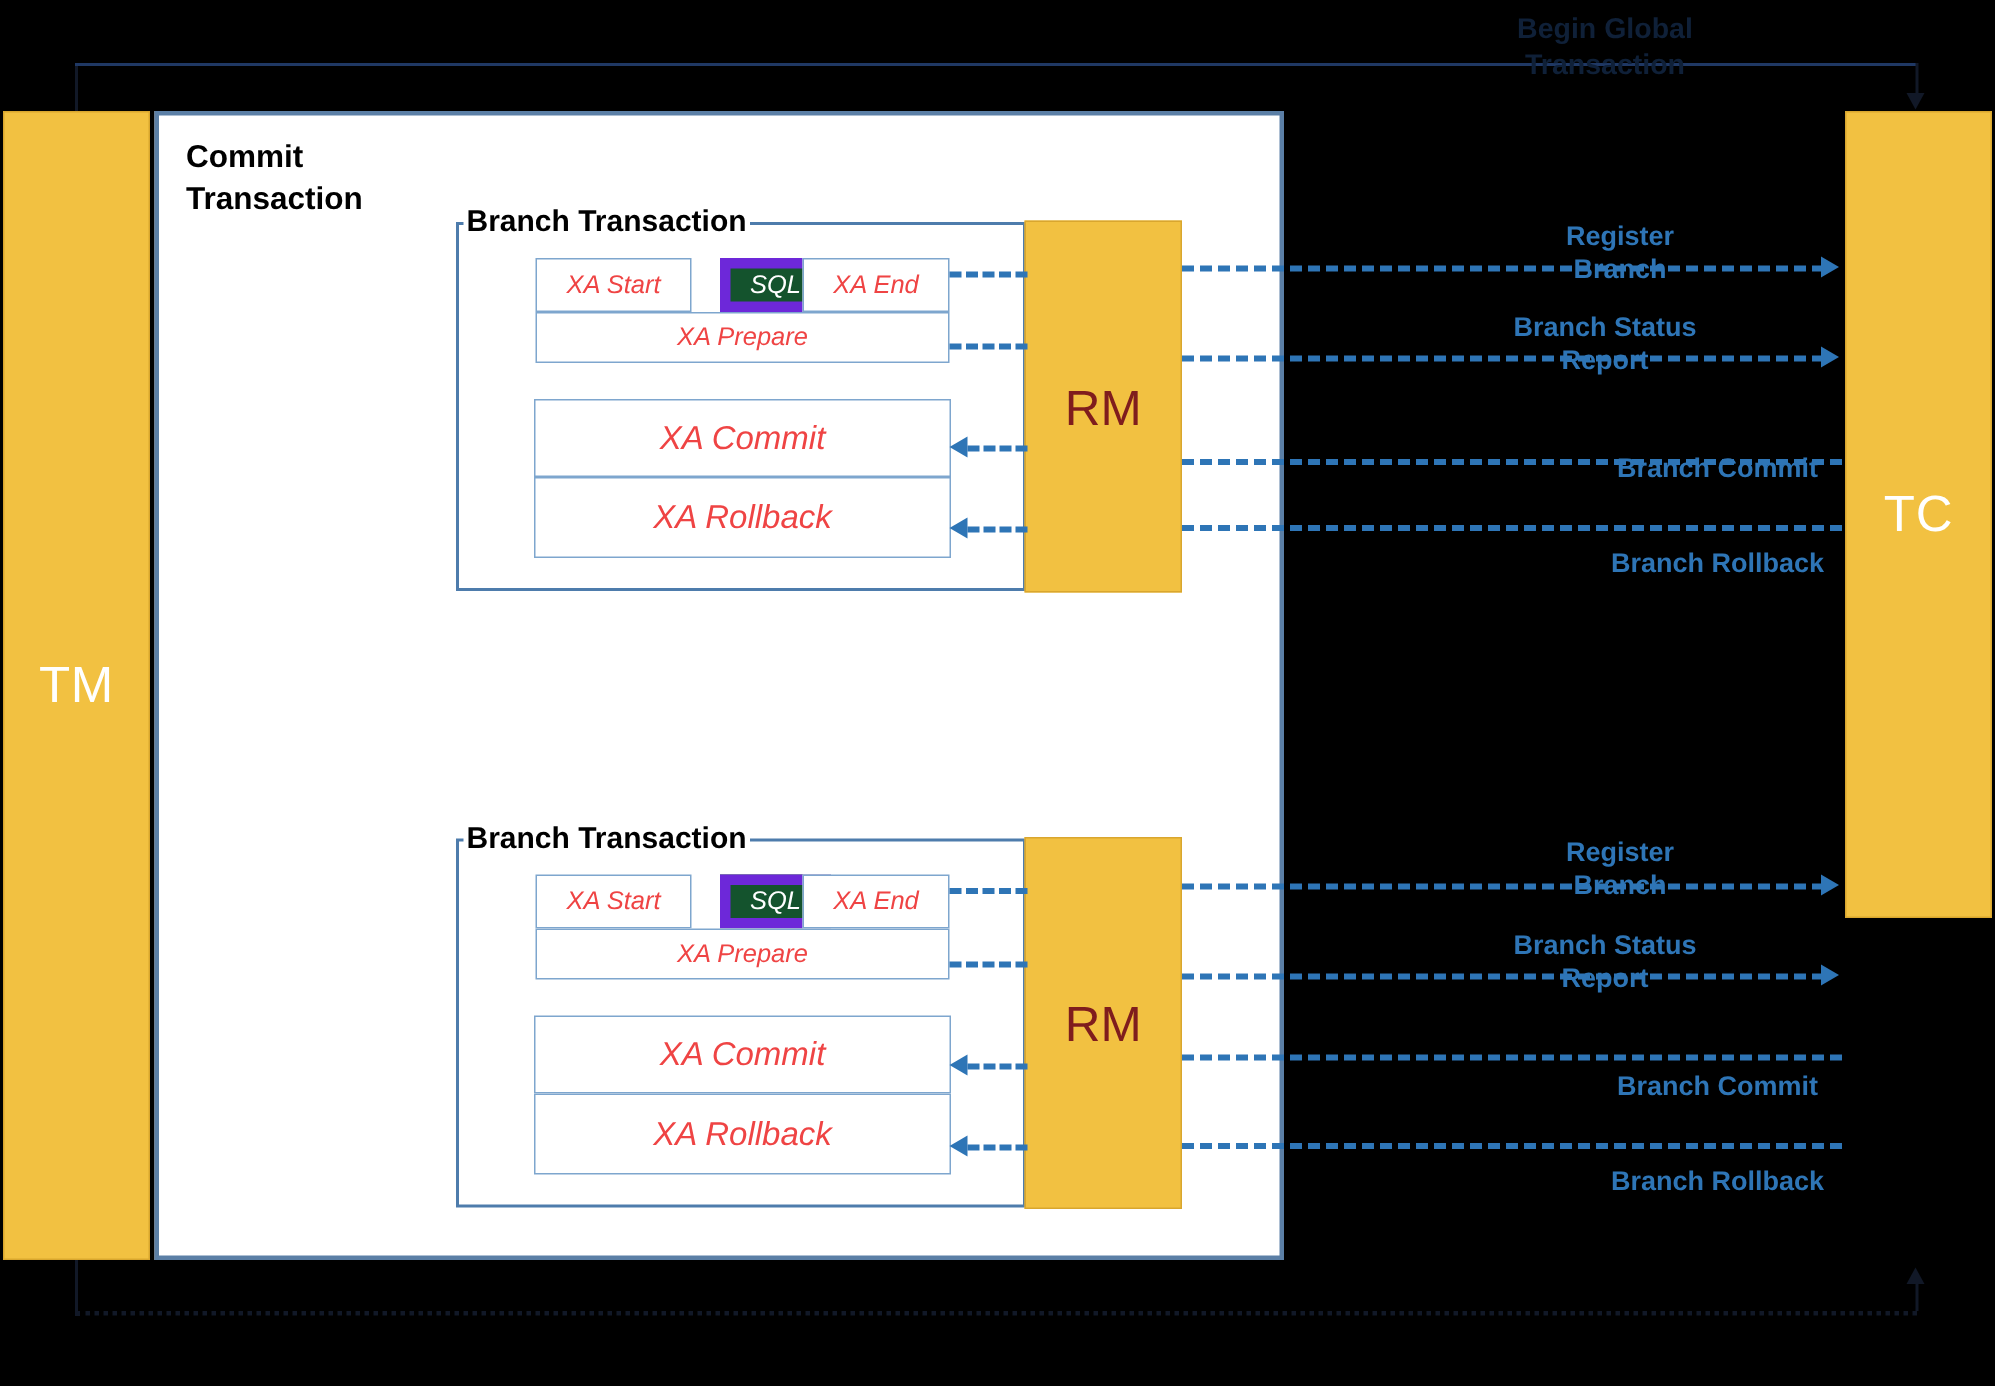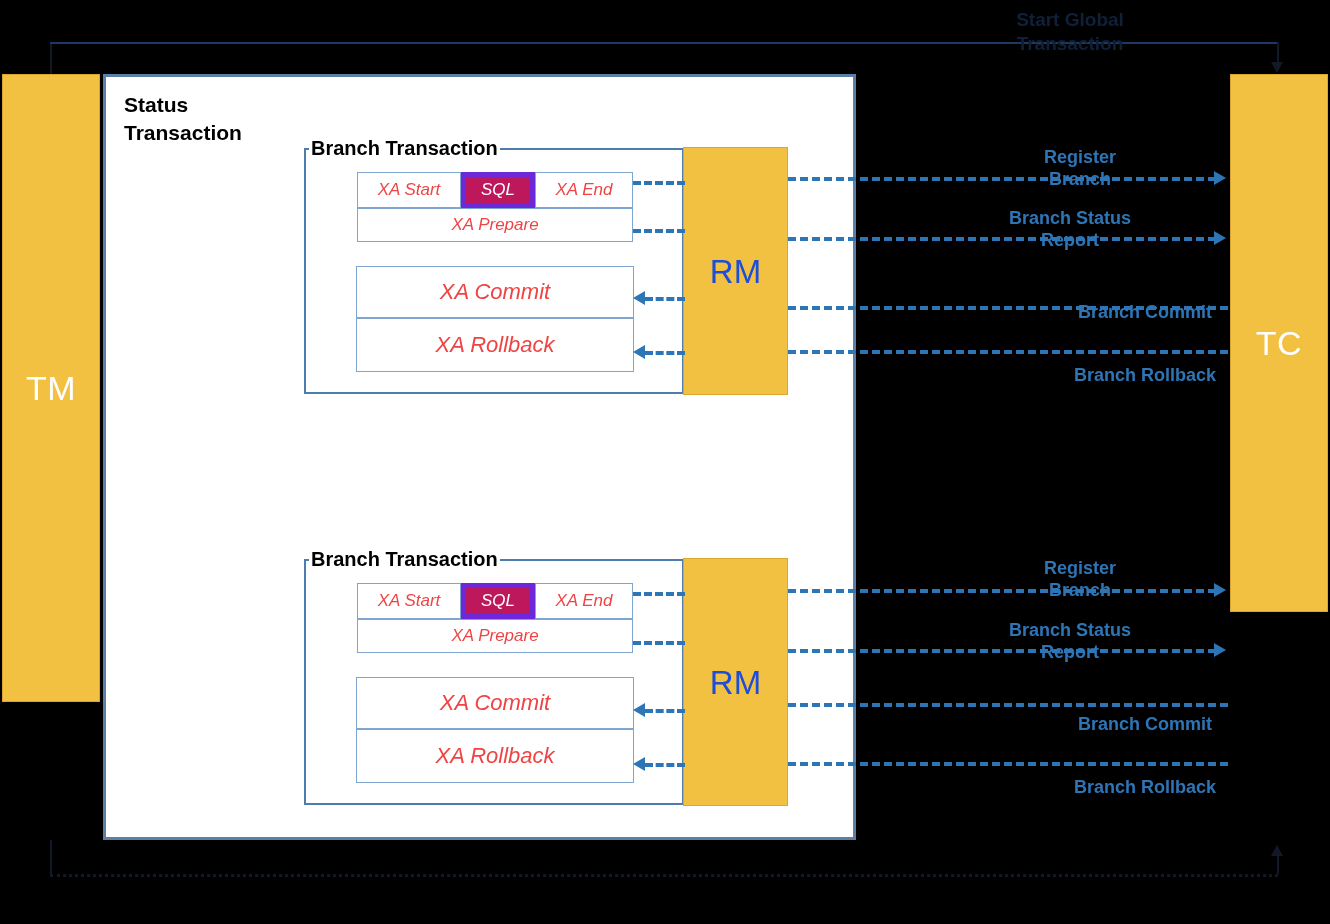--- a/index.html
+++ b/index.html
@@ -29,35 +29,35 @@
   }
   .actor-label {
     color: #FFFFFF;
     font-size: 34px;
     font-weight: 400;
     letter-spacing: 0.5px;
     line-height: 1;
   }
 
   
-  #tm-col { left: 2px; top: 74px; width: 98px; height: 628px; }
+  #tm-col { left: 2px; top: 74px; width: 98px; height: 766px; }
   
   #tc-col { left: 1230px; top: 74px; width: 98px; height: 538px; }
 
   
   .rm-block {
     position: absolute;
     background: #F2C141;
     border: 1px solid #D9A62E;
     display: flex;
     align-items: center;
     justify-content: center;
   }
   .rm-label {
-    color: #1d4ed8;
+    color: #7f1d1d;
     font-size: 33px;
     line-height: 1;
   }
   #rm-top    { left: 683px; top: 147px; width: 105px; height: 248px; }
   #rm-bottom { left: 683px; top: 558px; width: 105px; height: 248px; }
 
   
   #global-panel {
     position: absolute;
     left: 103px; top: 74px;
@@ -102,23 +102,24 @@
     position: absolute;
     border: 1px solid #7EA6CE;
     background: #FFFFFF;
     display: flex;
     align-items: center;
     justify-content: center;
     font-style: italic;
     color: #ef4444;
   }
   .xa-sql {
-    background: #be185d;
-    border: 5px solid #6d28d9;
+    background: #14532d;
+    border: 7px solid #6d28d9;
     color: #FFFFFF;
+    margin-left: 19px;
   }
 
   
   .row-start { left: 51px;  top: 22px; width: 104px; height: 36px; font-size: 17px; }
   .row-sql   { left: 155px; top: 22px; width: 74px;  height: 36px; font-size: 17px; }
   .row-end   { left: 229px; top: 22px; width: 98px;  height: 36px; font-size: 17px; }
   .row-prep  { left: 51px;  top: 58px; width: 276px; height: 34px; font-size: 17px; }
 
   .row-commit   { left: 50px; top: 116px; width: 278px; height: 52px; font-size: 22px; }
   .row-rollback { left: 50px; top: 168px; width: 278px; height: 54px; font-size: 22px; }
@@ -179,33 +180,33 @@
 </style>
 </head>
 <body>
 
 <div id="canvas">
 
   <div class="vline abs" style="left:50px; top:42px; height:34px;"></div>
   <div class="solid-line abs" style="left:50px; top:42px; width:1228px;"></div>
   <div class="vline abs" style="left:1277px; top:42px; height:26px;"></div>
   <div class="arrow-d-dark abs" style="left:1271px; top:62px;"></div>
-  <div class="dark-label" style="left:975px; top:8px; width:190px;">Start Global
+  <div class="dark-label" style="left:975px; top:8px; width:190px;">Begin Global
 Transaction</div>
 
   <div class="actor-col" id="tm-col">
     <span class="actor-label">TM</span>
   </div>
 
   <div class="actor-col" id="tc-col">
     <span class="actor-label">TC</span>
   </div>
 
   <div id="global-panel">
-    <div id="global-title">Status
+    <div id="global-title">Commit
 Transaction</div>
   </div>
 
   <div class="branch-box" id="branch-top">
     <div class="branch-title">Branch Transaction</div>
 
     <div class="xa-cell row-start">XA Start</div>
     <div class="xa-cell xa-sql row-sql">SQL</div>
     <div class="xa-cell row-end">XA End</div>
     <div class="xa-cell row-prep">XA Prepare</div>

